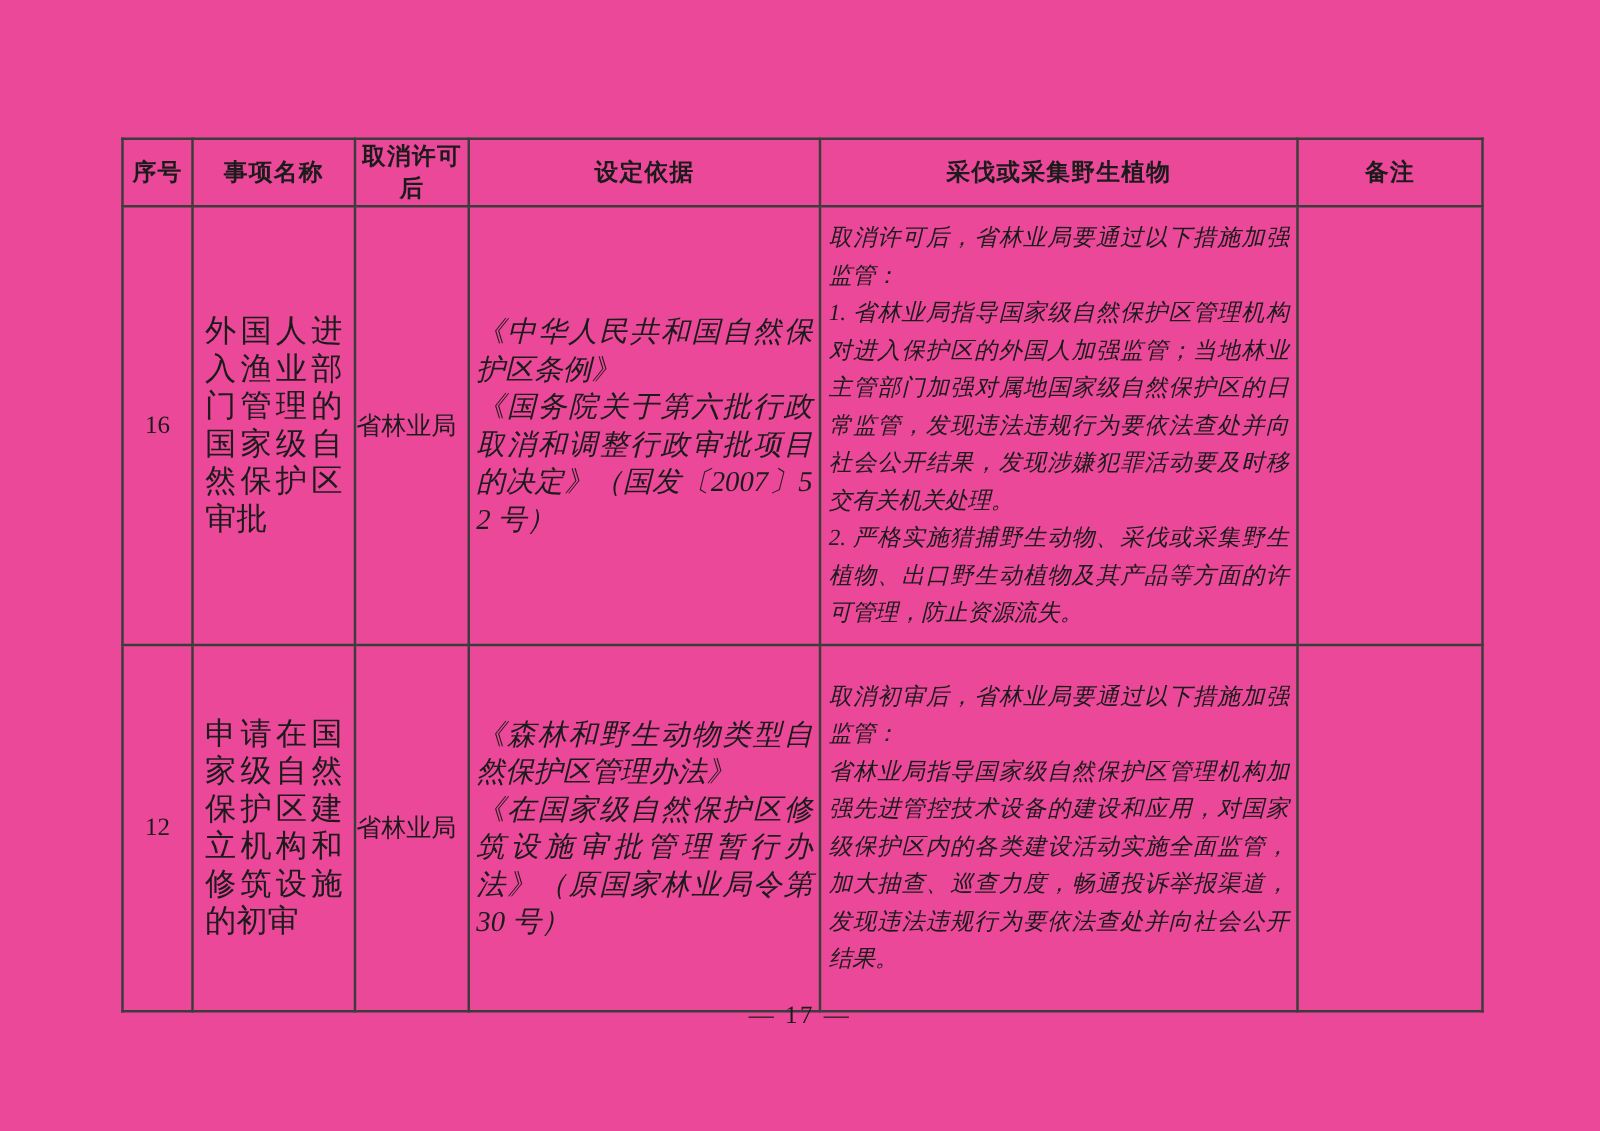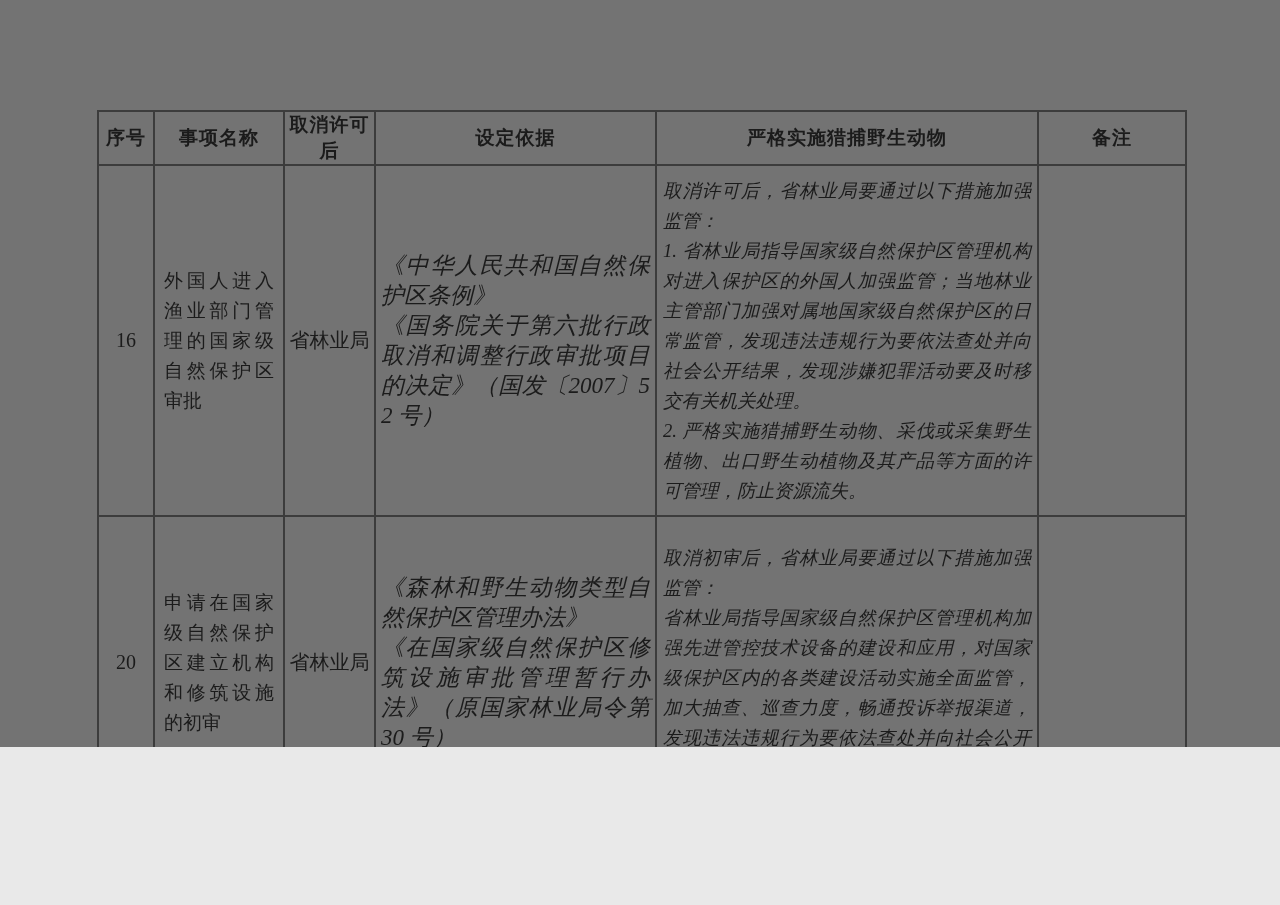--- a/index.html
+++ b/index.html
@@ -1,19 +1,19 @@
 <!DOCTYPE html>
 <html><head>
 <meta charset="utf-8">
 <style>
   html, body { margin:0; padding:0; background:#e9e9e9; }
   .page {
     position:relative;
-    width:1280px; height:747px;
-    background:#737373;
+    width:1280px; height:905px;
+    background:#ec4899;
     font-family:"Liberation Serif","DejaVu Serif",serif;
     color:#1b1b1b;
     overflow:hidden;
     margin:0 auto;
   }
   table.doc-table {
     position:absolute; left:97px; top:110px;
     width:1088px;
     border-collapse:collapse;
     table-layout:fixed;
@@ -35,27 +35,26 @@
   }
   tr.body-row-1 { height:351px; }
   tr.body-row-2 { height:293px; }
   td.cell-seq {
     text-align:center;
     font-size:20px;
     margin-top:40px;
   }
   td.cell-name {
     padding:0 9px;
-    font-size:19px;
+    font-size:25px;
     line-height:30px;
     text-align:justify;
     text-justify:inter-ideograph;
   }
   td.cell-dept {
-    text-align:center;
     font-size:20px;
   }
   td.cell-basis {
     padding:0 5px;
     font-size:23px;
     line-height:30px;
     text-align:justify;
     text-justify:inter-ideograph;
   }
   td.cell-measures {
@@ -89,51 +88,52 @@
       <col style="width:281px">
       <col style="width:382px">
       <col style="width:148px">
     </colgroup>
     <thead>
       <tr>
         <th>序号</th>
         <th>事项名称</th>
         <th>取消许可后</th>
         <th>设定依据</th>
-        <th>严格实施猎捕野生动物</th>
+        <th>采伐或采集野生植物</th>
         <th>备注</th>
       </tr>
     </thead>
     <tbody>
       <tr class="body-row-1">
         <td class="cell-seq">16</td>
         <td class="cell-name">外国人进入渔业部门管理的国家级自然保护区审批</td>
         <td class="cell-dept">省林业局</td>
         <td class="cell-basis">
           <p>《中华人民共和国自然保护区条例》</p>
           <p>《国务院关于第六批行政取消和调整行政审批项目的决定》（国发〔2007〕52 号）</p>
         </td>
         <td class="cell-measures">
           <p>取消许可后，省林业局要通过以下措施加强监管：</p>
           <p>1. 省林业局指导国家级自然保护区管理机构对进入保护区的外国人加强监管；当地林业主管部门加强对属地国家级自然保护区的日常监管，发现违法违规行为要依法查处并向社会公开结果，发现涉嫌犯罪活动要及时移交有关机关处理。</p>
           <p>2. 严格实施猎捕野生动物、采伐或采集野生植物、出口野生动植物及其产品等方面的许可管理，防止资源流失。</p>
         </td>
         <td class="cell-remark"></td>
       </tr>
       <tr class="body-row-2">
-        <td class="cell-seq">20</td>
+        <td class="cell-seq">12</td>
         <td class="cell-name">申请在国家级自然保护区建立机构和修筑设施的初审</td>
         <td class="cell-dept">省林业局</td>
         <td class="cell-basis">
           <p>《森林和野生动物类型自然保护区管理办法》</p>
           <p>《在国家级自然保护区修筑设施审批管理暂行办法》（原国家林业局令第 30 号）</p>
         </td>
         <td class="cell-measures">
           <p>取消初审后，省林业局要通过以下措施加强监管：</p>
           <p>省林业局指导国家级自然保护区管理机构加强先进管控技术设备的建设和应用，对国家级保护区内的各类建设活动实施全面监管，加大抽查、巡查力度，畅通投诉举报渠道，发现违法违规行为要依法查处并向社会公开结果。</p>
         </td>
         <td class="cell-remark"></td>
       </tr>
     </tbody>
   </table>
 
+  <div class="footer-page-number">— 17 —</div>
 
 </div>
 
 </body></html>

